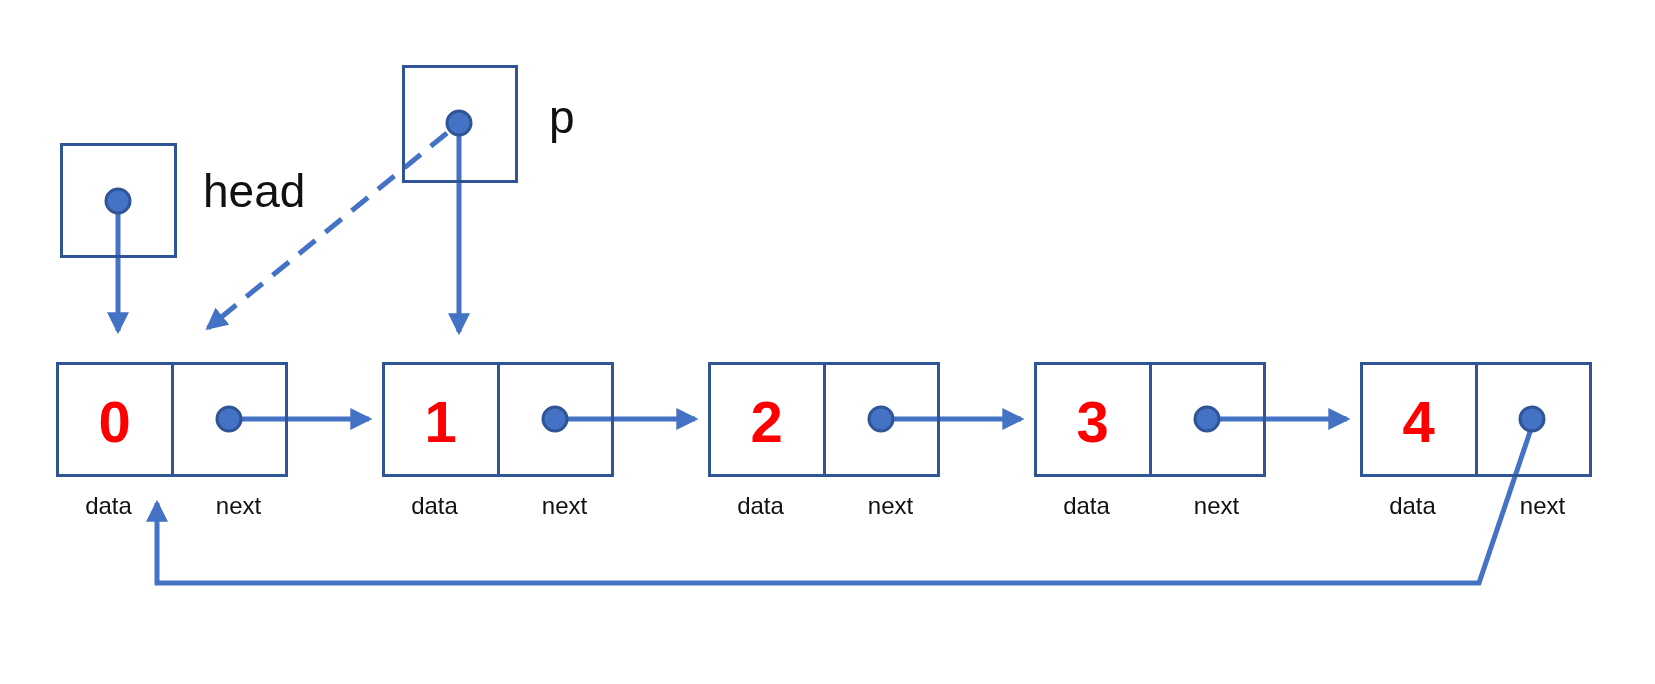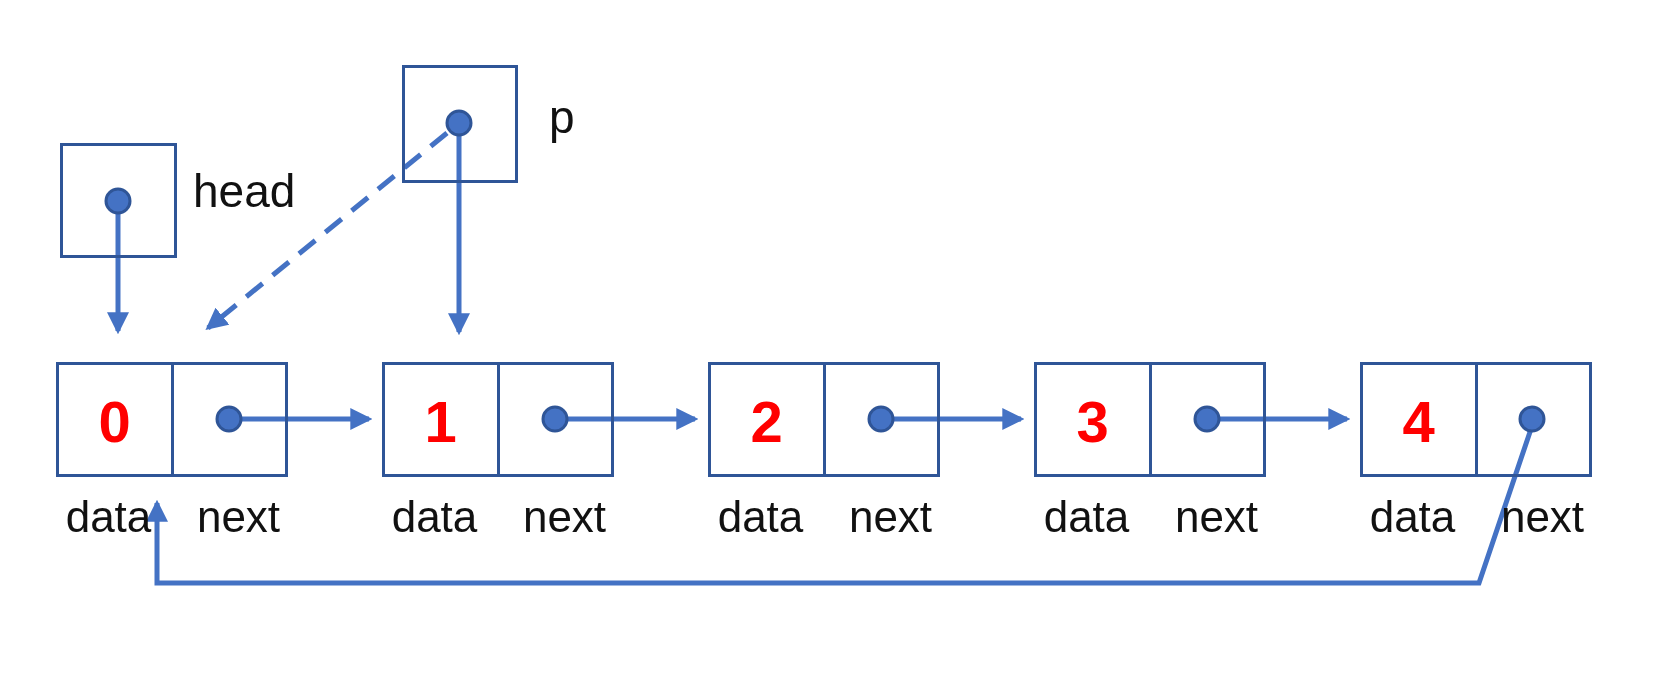--- a/index.html
+++ b/index.html
@@ -9,29 +9,29 @@
   }
   svg.overlay{position:absolute;left:0;top:0;width:1655px;height:684px;}
   .ln{stroke:var(--arrow,#4472C4);stroke-width:5;fill:none;stroke-linejoin:miter;}
   .dashed{stroke-dasharray:21 13;}
   .af{fill:var(--arrow,#4472C4);}
   .dot{fill:var(--arrow,#4472C4);stroke:var(--border,#2F5597);stroke-width:3;}
   .ptr-box{position:absolute;border:3px solid var(--border,#2F5597);box-sizing:border-box;background:transparent;}
   #headbox{left:60px;top:143px;width:117px;height:115px;}
   #pbox{left:402px;top:65px;width:116px;height:118px;}
   .toplabel{position:absolute;font-size:46px;line-height:1.1;color:var(--text,#111);}
-  #headlabel{left:193px;top:166px;text-align:right;}
+  #headlabel{left:203px;top:166px;text-align:right;}
   #plabel{left:549px;top:92px;}
   .node{position:absolute;top:362px;width:232px;height:175px;}
   .nodebox{position:absolute;left:0;top:0;width:232px;height:115px;border:3px solid var(--border,#2F5597);
     box-sizing:border-box;display:flex;background:transparent;}
   .cell{flex:1 1 0;position:relative;}
   .cell.data{border-right:3px solid var(--border,#2F5597);display:flex;align-items:center;justify-content:center;}
   .num{color:var(--value,#FF0000);font-weight:bold;font-size:58px;line-height:1;padding-top:4px;}
-  .clabel{position:absolute;top:130px;width:113px;text-align:center;font-size:44px;color:var(--text,#111);}
+  .clabel{position:absolute;top:130px;width:113px;text-align:center;font-size:24px;color:var(--text,#111);}
   .dlabel{left:-4px;}
   .nlabel{left:126px;}
 </style>
 </head>
 <body>
 
 <div class="canvas">
 
   <svg class="overlay" viewBox="0 0 1655 684">
     <defs>

